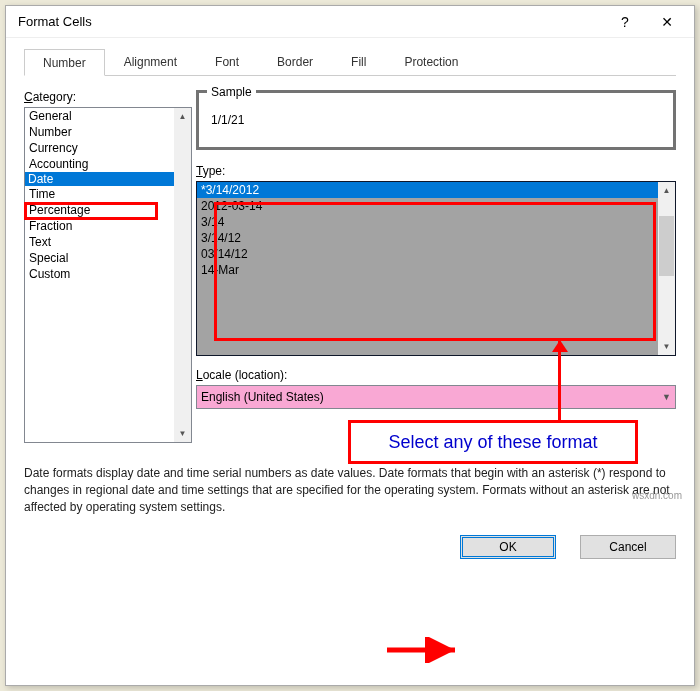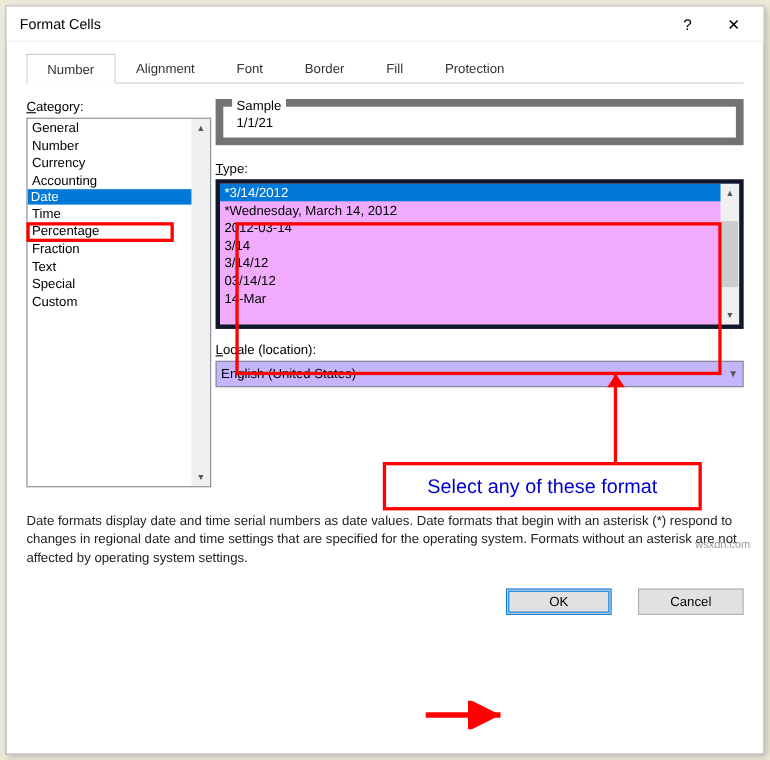--- a/index.html
+++ b/index.html
@@ -16,31 +16,31 @@
 .body { padding: 14px 0; display: flex; gap: 2px; }
 .left { width: 170px; }
 .label { font-size: 12px; margin-bottom: 3px; display: block; }
 .label .u { text-decoration: underline; }
 .listbox { width: 168px; height: 336px; border: 1px solid #828790; background: #fff; position: relative; overflow: hidden; }
 .listbox .scroll { position: absolute; right: 0; top: 0; bottom: 0; width: 17px; background: #f0f0f0; }
 .listbox .scroll .up, .listbox .scroll .down { height: 17px; display: flex; align-items: center; justify-content: center; font-size: 8px; color: #555; }
 .listbox .item { padding: 1px 4px; font-size: 12px; }
 .listbox .item.selected { background: #0078d7; color: #fff; padding: 0 3px; }
 .right { flex: 1; }
-.group { border: 7px solid #737373; padding: 3px 10px; margin-bottom: 14px; position: relative; }
+.group { border: 3px solid #737373; padding: 16px 10px; margin-bottom: 14px; position: relative; }
 .group .legend { position: absolute; top: -8px; left: 8px; background: #fff; padding: 0 4px; font-size: 12px; }
 .sample-val { padding: 4px 2px; font-size: 12px; }
-.typebox { border: 4px solid #0f172a; height: 136px; position: relative; background: #f0abfc; overflow: hidden; }
+.typebox { border: 1px solid #0f172a; height: 175px; position: relative; background: #a3a3a3; overflow: hidden; }
 .typebox .scroll { position: absolute; right: 0; top: 0; bottom: 0; width: 17px; background: #f0f0f0; display: flex; flex-direction: column; }
 .typebox .scroll .thumb { background: #cdcdcd; width: 15px; margin: 0 1px; height: 60px; margin-top: 17px; }
 .typebox .scroll .up, .typebox .scroll .down { height: 17px; display: flex; align-items: center; justify-content: center; font-size: 8px; color: #555; }
 .typebox .scroll .down { margin-top: auto; }
 .typebox .titem { padding: 1px 4px; font-size: 12px; }
 .typebox .titem.selected { background: #0078d7; color: #fff; }
-.dropdown { border: 1px solid #828790; height: 24px; display: flex; align-items: center; justify-content: space-between; padding: 0 4px; background: #c4b5fd; }
+.dropdown { border: 1px solid #828790; height: 24px; display: flex; align-items: center; justify-content: space-between; padding: 0 4px; background: #f9a8d4; }
 .dropdown .chev { font-size: 9px; color: #555; }
 .desc { font-size: 12px; color: #222; line-height: 1.4; margin-top: 8px; }
 .btns-row { display: flex; justify-content: flex-end; gap: 24px; padding: 10px 18px 14px; }
 .pbtn { width: 96px; height: 24px; border: 1px solid #adadad; background: #e1e1e1; font-size: 12px; display: flex; align-items: center; justify-content: center; }
 .pbtn.focus { border: 1px solid #0078d7; outline: 1px solid #0078d7; outline-offset: -3px; }
 .annot-box-date { position: absolute; border: 3px solid red; width: 134px; height: 18px; left: 24px; top: 202px; pointer-events: none; }
 .annot-box-type { position: absolute; border: 3px solid red; left: 214px; top: 202px; width: 442px; height: 139px; pointer-events: none; }
 .annot-callout { position: absolute; border: 3px solid red; left: 348px; top: 420px; width: 290px; height: 44px; background: #fff; display: flex; align-items: center; justify-content: center; font-size: 18px; color: #0000cd; pointer-events: none; }
 .annot-line { position: absolute; left: 558px; top: 340px; width: 3px; height: 82px; background: red; pointer-events: none; }
 .annot-arrowhead { position: absolute; left: 552px; top: 340px; width: 0; height: 0; border-left: 8px solid transparent; border-right: 8px solid transparent; border-bottom: 12px solid red; pointer-events: none; }
@@ -98,21 +98,20 @@
 
       <div class="right">
         <div class="group">
           <span class="legend">Sample</span>
           <div class="sample-val">1/1/21</div>
         </div>
 
         <label class="label"><span class="u">T</span>ype:</label>
         <div class="typebox">
           <div class="titem selected">*3/14/2012</div>
-          <div class="titem">*Wednesday, March 14, 2012</div>
           <div class="titem">2012-03-14</div>
           <div class="titem">3/14</div>
           <div class="titem">3/14/12</div>
           <div class="titem">03/14/12</div>
           <div class="titem">14-Mar</div>
           <div class="scroll">
             <div class="up">▲</div>
             <div class="thumb"></div>
             <div class="down">▼</div>
           </div>

